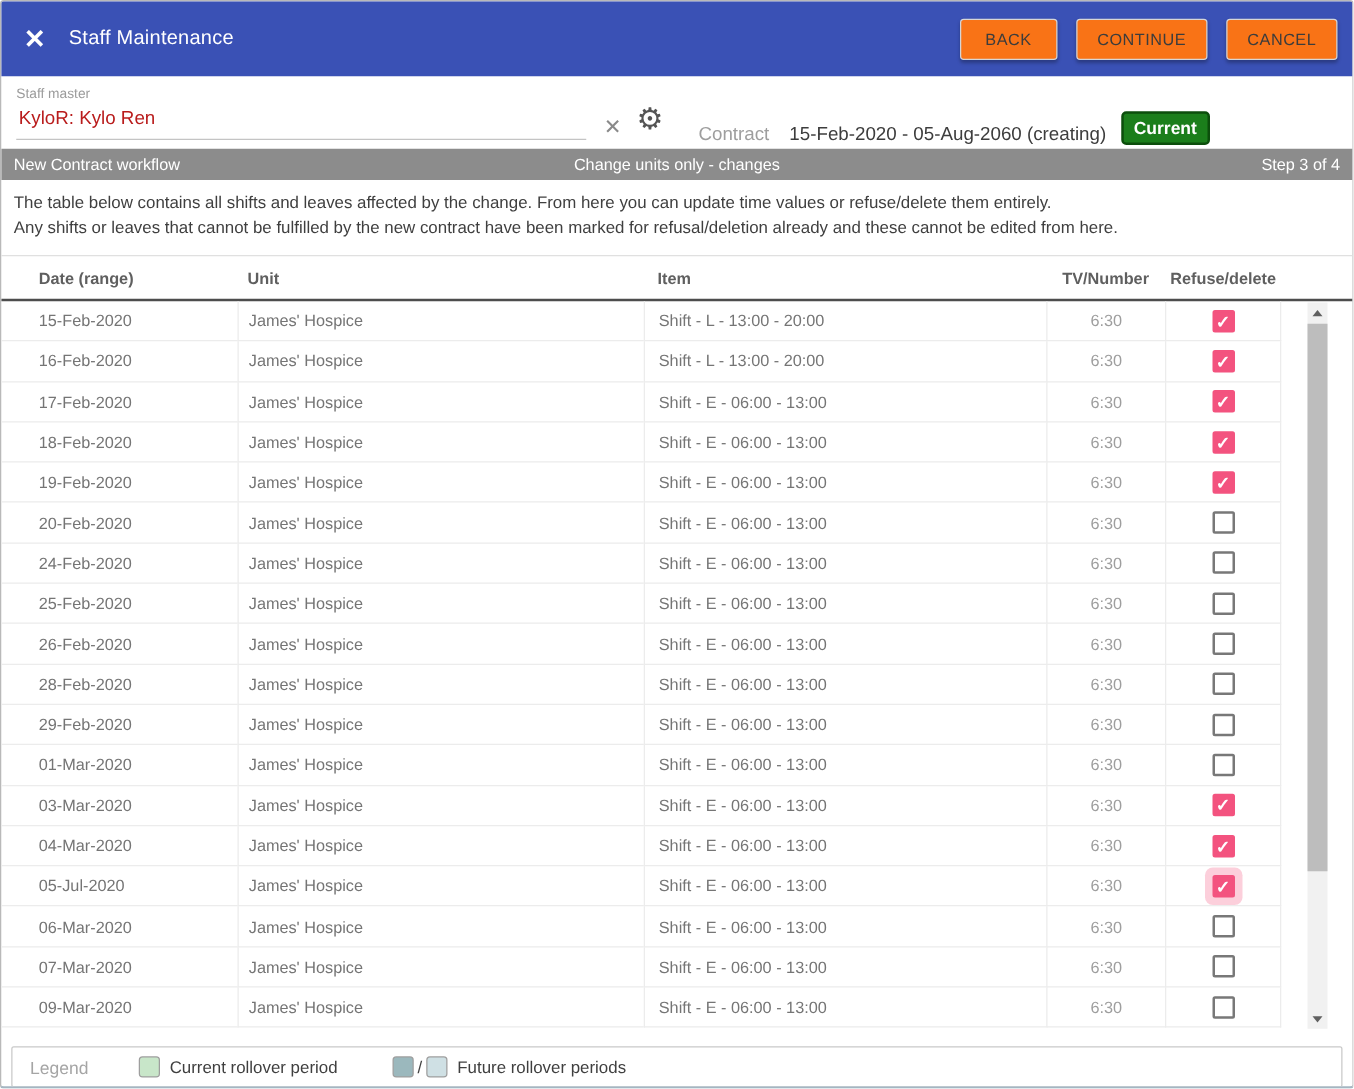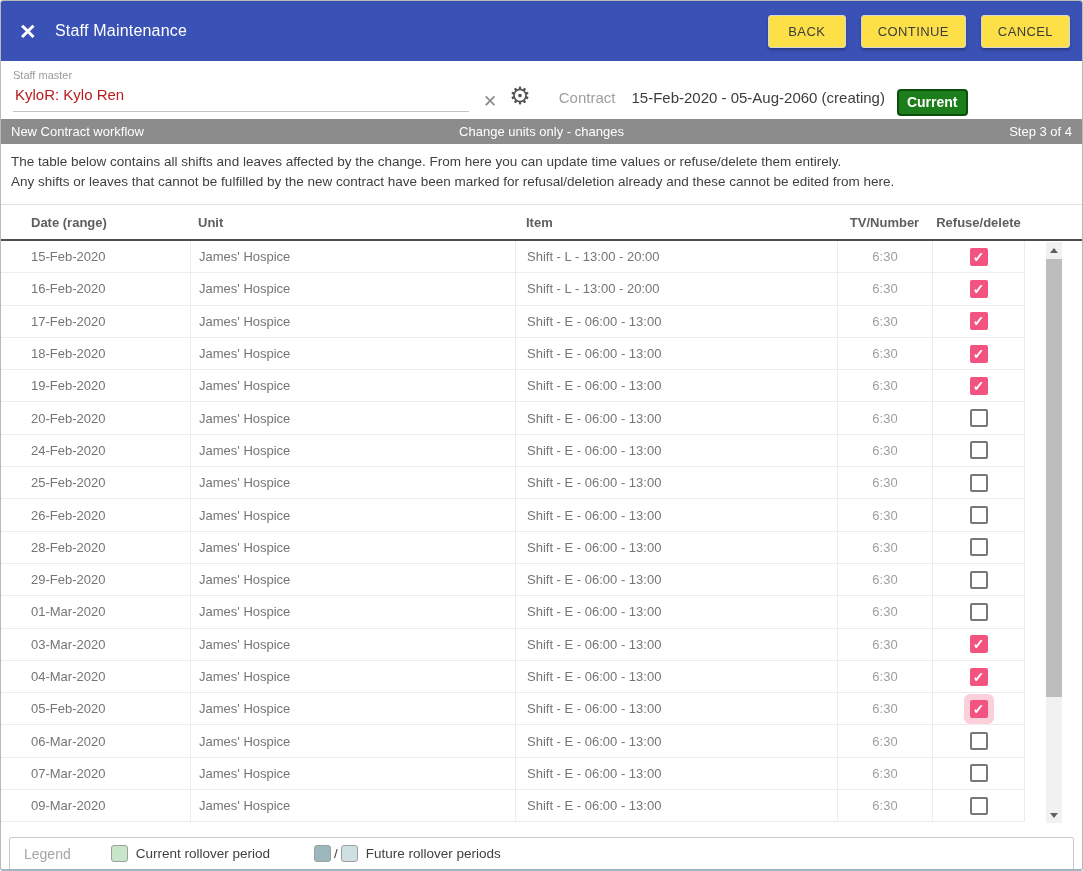--- a/index.html
+++ b/index.html
@@ -30,21 +30,21 @@
   }
   .close-x {
     color: #fff; font-size: 21px; font-weight: bold;
     width: 28px; cursor: pointer; line-height: 1;
   }
   .titlebar h1 {
     color: #fff; font-size: 16px; font-weight: normal;
     letter-spacing: .2px; margin-left: 8px; flex: 1;
   }
   .tb-btn {
-    background: #fde047; color: #3c3c3c;
+    background: #f97316; color: #3c3c3c;
     border: 1px solid #d6d6d6; border-radius: 3px;
     font-family: "Liberation Sans", sans-serif;
     font-size: 13px; letter-spacing: .4px;
     padding: 0 16px; height: 33px; min-width: 78px;
     margin-left: 15px; cursor: pointer;
     box-shadow: 0 2px 3px rgba(0,0,0,.28);
   }
 
   
   .staff-row {
@@ -60,21 +60,21 @@
     padding: 5px 0 8px 2px; outline: none;
     font-family: "Liberation Sans", sans-serif;
     background: transparent;
   }
   .clear-x {
     color: #8a8a8a; font-size: 17px; margin: 24px 0 0 14px; cursor: pointer;
   }
   .gear {
     color: #555; font-size: 24px; margin: 17px 0 0 12px; cursor: pointer; line-height: 1;
   }
-  .contract-wrap { display: flex; align-items: flex-start; margin: 22px 0 0 28px; }
+  .contract-wrap { display: flex; align-items: flex-end; margin: 22px 0 0 28px; }
   .contract-label { color: #9e9e9e; font-size: 15px; margin-right: 16px; }
   .contract-value { color: #3d3d3d; font-size: 15px; }
   .badge-current {
     background: #1b7e1b; border: 2px solid #0c4e0c; border-radius: 4px;
     color: #fff; font-size: 14px; font-weight: bold;
     padding: 3px 8px 4px; margin-left: 12px;
   }
 
   
   .workflow-bar {
@@ -364,21 +364,21 @@
         <div class="cell-item">Shift - E - 06:00 - 13:00</div>
         <div class="cell-tv">6:30</div>
         <div class="cell-refuse">
           <div class="cb checked">
               <span class="glyph">✓</span>
             </div>
         </div>
       </div>
 
       <div class="grid-row">
-        <div class="cell-date">05-Feb-2020</div>
+        <div class="cell-date">05-Jul-2020</div>
         <div class="cell-unit">James' Hospice</div>
         <div class="cell-item">Shift - E - 06:00 - 13:00</div>
         <div class="cell-tv">6:30</div>
         <div class="cell-refuse">
           <div class="cb checked focused">
               <span class="glyph">✓</span>
             </div>
         </div>
       </div>
 

